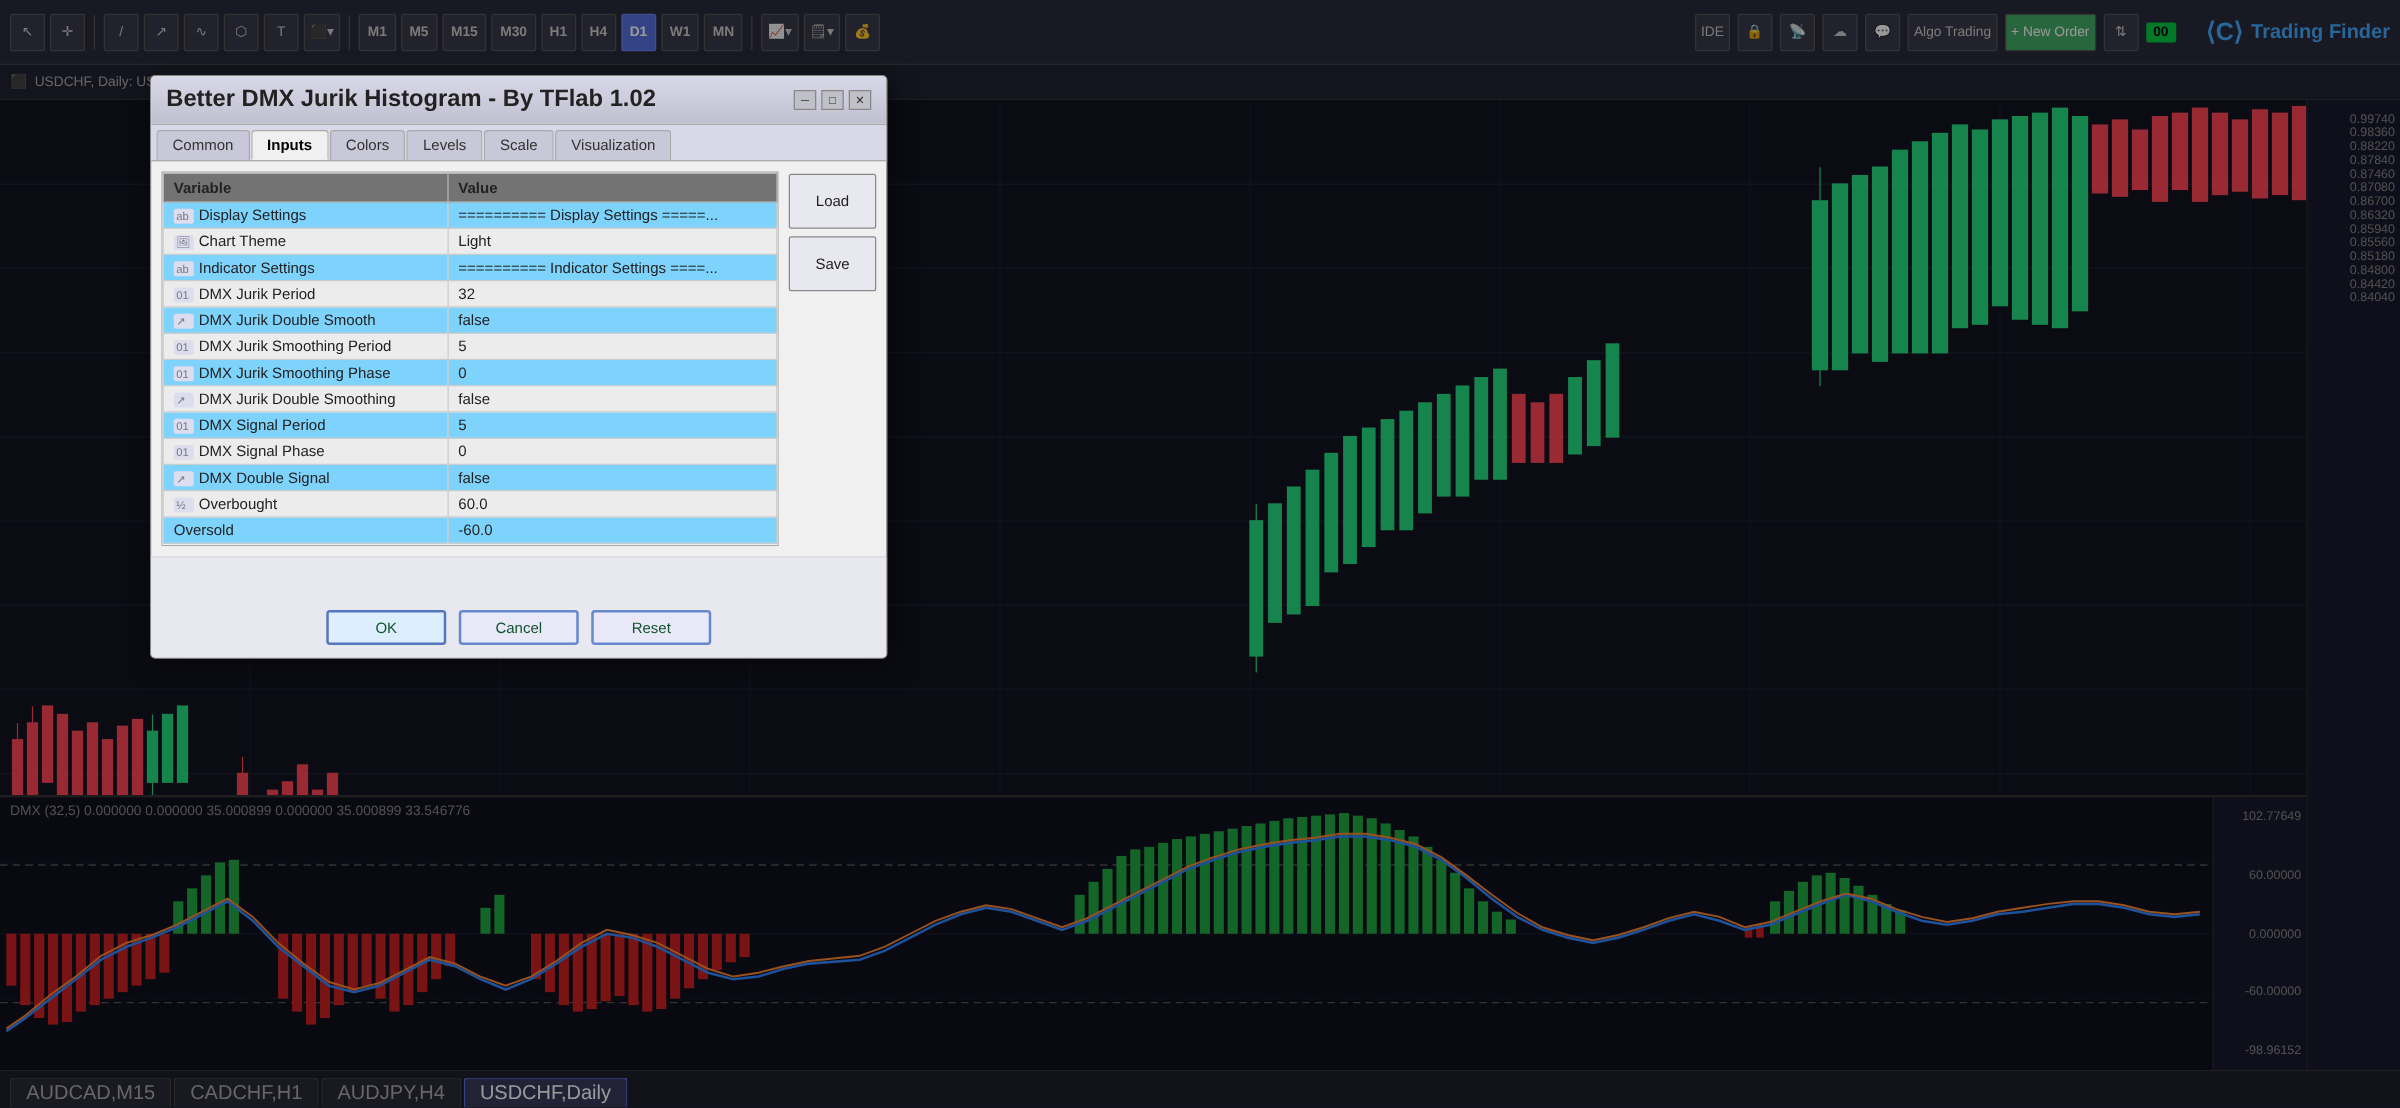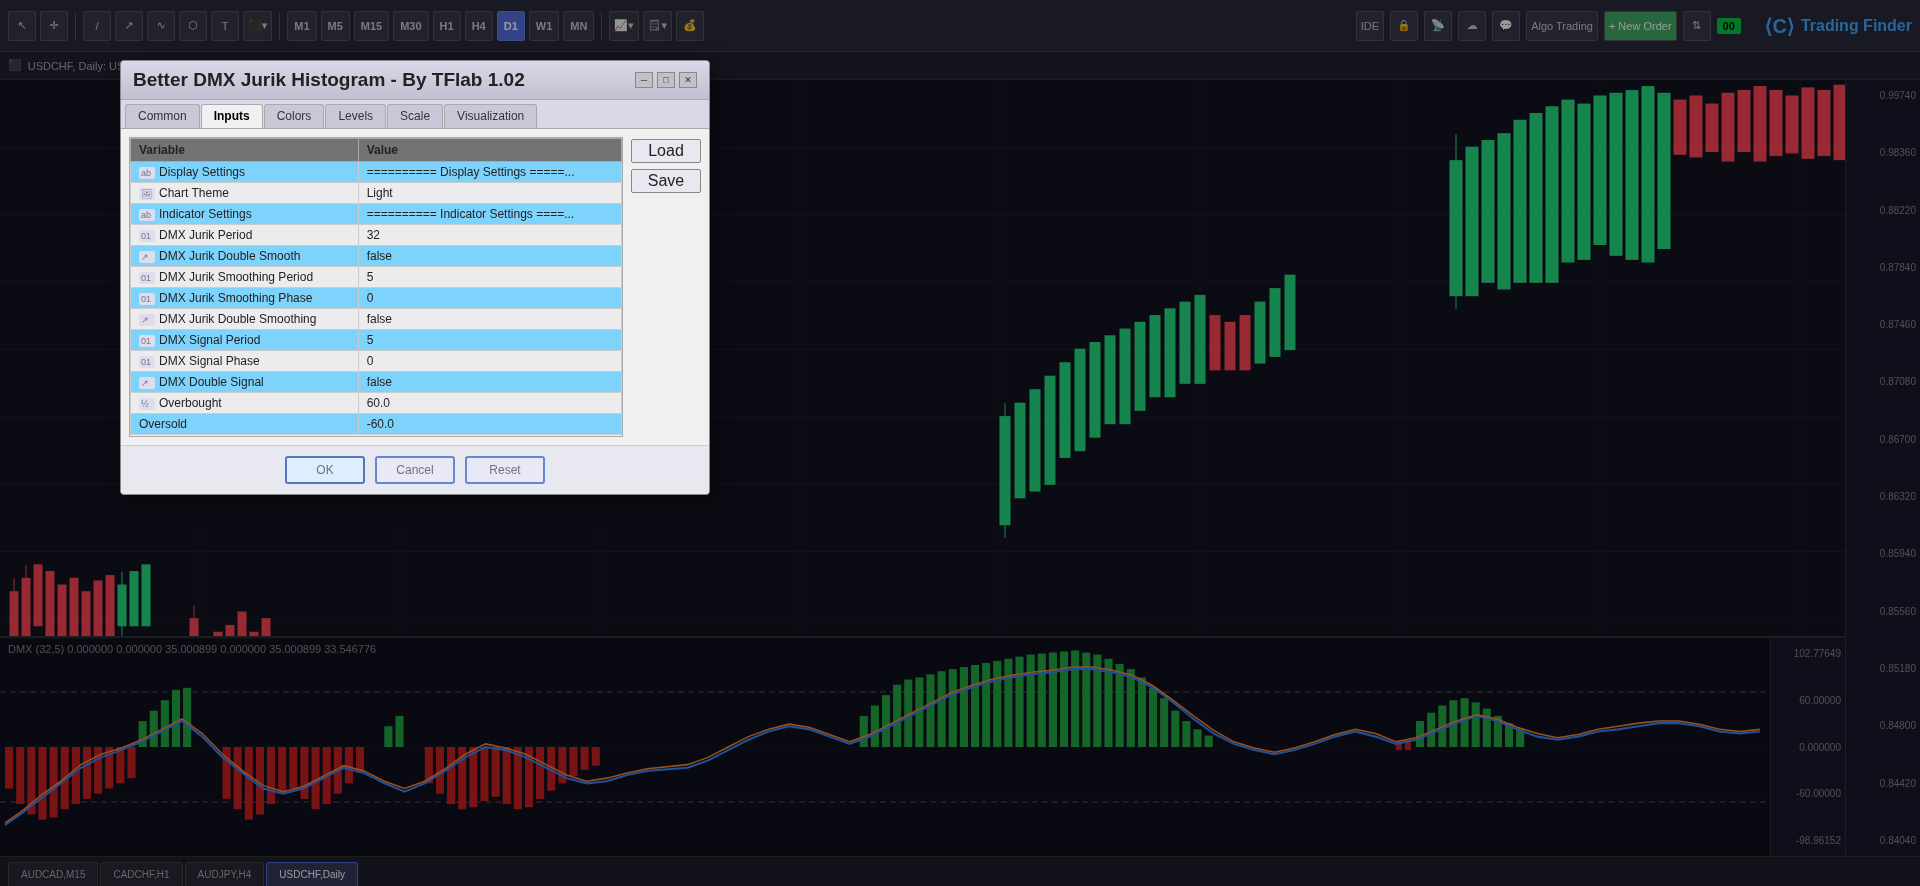--- a/index.html
+++ b/index.html
@@ -107,26 +107,24 @@
       overflow: hidden;
     }
 
     
     #price-scale {
       width: 75px;
       background: #1a1a2e;
       border-left: 1px solid #333;
       display: flex;
       flex-direction: column;
-      justify-content: space-between;
       padding: 10px 4px;
       color: #888;
       font-size: 10px;
       text-align: right;
-      gap: 28px;
     }
 
     
     #indicator-area {
       height: 220px;
       background: #0f0f1e;
       border-top: 2px solid #333;
       position: absolute;
       bottom: 0;
       left: 0;
@@ -165,21 +163,21 @@
       right: 0;
       z-index: 5;
     }
     .tab-item {
       height: 24px;
       padding: 0 12px;
       background: #2a2a3a;
       border: 1px solid #444;
       border-bottom: none;
       color: #aaa;
-      font-size: 10px;
+      font-size: 16px;
       cursor: pointer;
       display: flex;
       align-items: center;
       margin-right: 2px;
       border-radius: 3px 3px 0 0;
     }
     .tab-item.active {
       background: #3a3a5a;
       color: #fff;
       border-color: #5570e0;
@@ -326,54 +324,55 @@
     
     #modal-side-buttons {
       display: flex;
       flex-direction: column;
       gap: 6px;
       margin-left: 8px;
       padding-top: 2px;
     }
     .side-btn {
       width: 70px;
-      height: 24px;
+      height: 44px;
       background: #e8e8f0;
       border: 1px solid #888;
       cursor: pointer;
-      font-size: 16px;
+      font-size: 12px;
       color: #222;
       display: flex;
       align-items: center;
       justify-content: center;
       border-radius: 2px;
     }
 
     
     #modal-footer {
       display: flex;
       justify-content: center;
       gap: 10px;
       padding: 10px;
       border-top: 1px solid #ccc;
       background: #e8e8f0;
       border-radius: 0 0 4px 4px;
     }
     .footer-btn {
-      width: 80px;
+      width: 96px;
       height: 28px;
       background: #e8e8f8;
       border: 2px solid #6688cc;
       cursor: pointer;
       font-size: 12px;
-      color: #737373;
+      color: #14532d;
       display: flex;
       align-items: center;
       justify-content: center;
       border-radius: 3px;
+      margin-top: 32px;
     }
     .footer-btn.ok { background: #ddeeff; border-color: #5577bb; }
 
     
     #main-chart-svg {
       width: 100%;
       height: 100%;
     }
 
     

